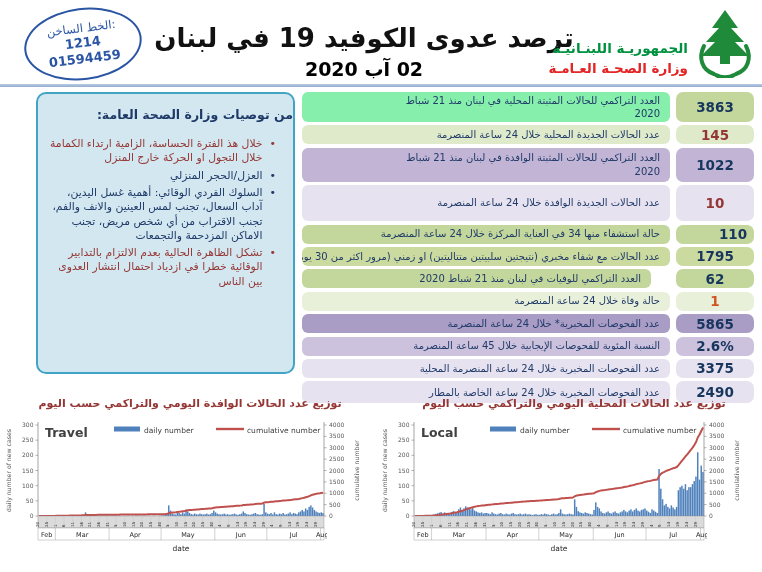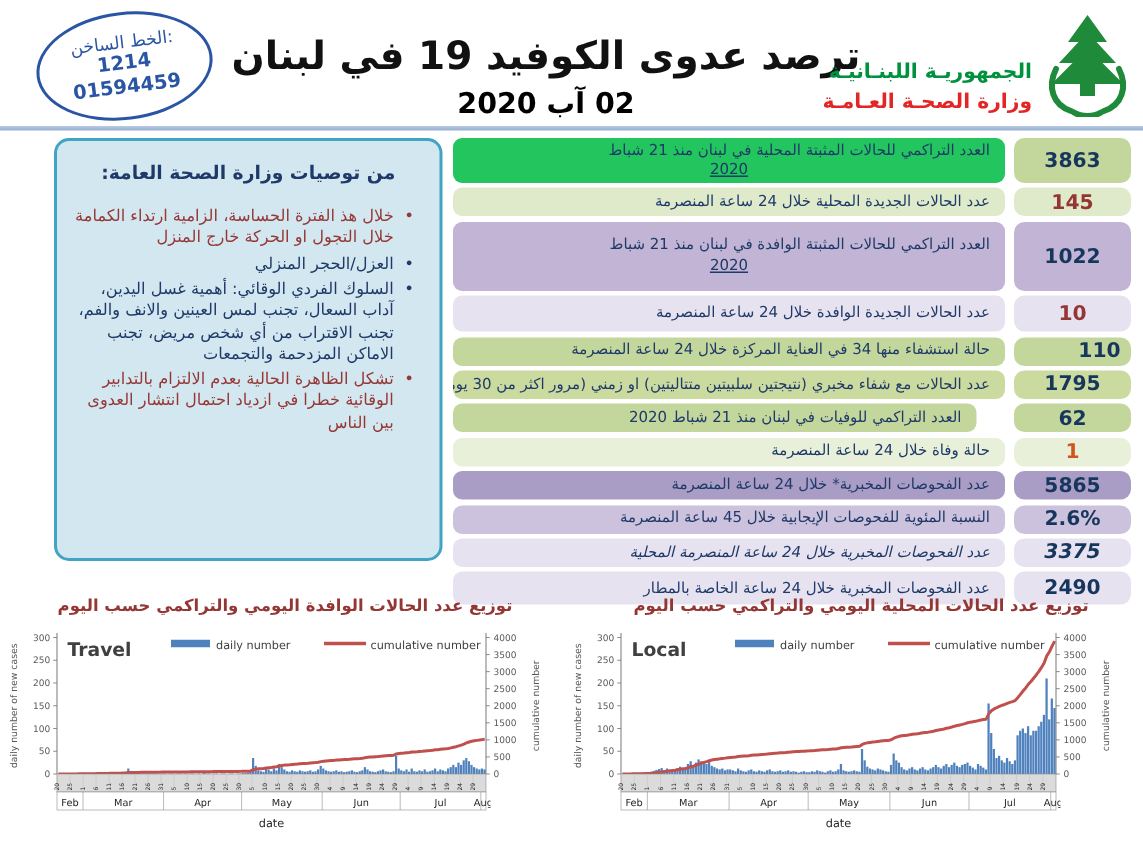--- a/index.html
+++ b/index.html
@@ -19,33 +19,33 @@
   .ministry { position:absolute; right:6px; top:6px; display:flex; align-items:flex-end; gap:6px; }
   .ministry-text { text-align:right; direction:rtl; line-height:1.5; }
   .ministry-line1 { color:#00913f; font-weight:bold; font-size:13.5px; }
   .ministry-line2 { color:#e32526; font-weight:bold; font-size:13.5px; }
   .header-divider { position:absolute; left:0; top:84px; width:762px; height:3px;
     background:linear-gradient(#b9cbe2,#93aed1); }
 
   
   .rec-box { position:absolute; left:36px; top:92px; width:259px; height:282px;
     background:#d2e7f0; border:2px solid #41a4c4; border-radius:10px; direction:rtl; }
-  .rec-title { margin-top:13px; text-align:center; font-weight:bold; font-size:12.5px; color:#1f3a68; }
+  .rec-title { margin-top:13px; font-weight:bold; font-size:12.5px; color:#1f3a68; }
   .rec-items { margin:15px 17px 0 8px; }
   .rec-item { display:flex; font-size:10.8px; line-height:1.32; margin-bottom:3px; }
   .rec-bullet { margin-left:7px; font-size:11px; }
 
   
   .stats { position:absolute; left:302px; top:92px; width:452px; }
   .stats-row { display:flex; gap:6px; margin-bottom:3.4px; }
   .stat-label { flex:1; border-radius:6px; direction:rtl; color:#1f3a68; font-size:10px;
     padding:0 10px; display:flex; flex-direction:column; justify-content:center;
     white-space:nowrap; overflow:hidden; }
   .stat-label .l1 { text-align:right; line-height:13.5px; }
-  .stat-label .l2 { text-align:center; line-height:13.5px;text-decoration:underline; }
+  .stat-label .l2 { text-align:right; line-height:13.5px; }
   .stat-value { width:78px; border-radius:7px; font-size:13.5px; font-weight:bold;
     display:flex; align-items:center; justify-content:center; }
 
   
   .chart-title { position:absolute; top:397px; font-size:11px; font-weight:bold;
     color:#943634; text-align:center; direction:rtl; }
   #travel-title { left:14px; width:352px; }
   #local-title { left:398px; width:352px; }
   svg text { font-family:"DejaVu Sans", sans-serif; }
   #travel-chart { position:absolute; left:4px; top:412px; }
@@ -99,40 +99,40 @@
         </div>
         <div class="rec-item" style="color: rgb(149, 55, 53);">
           <span class="rec-bullet">•</span>
           <span>تشكل الظاهرة الحالية بعدم الالتزام بالتدابير الوقائية خطرا في ازدياد احتمال انتشار العدوى بين الناس</span>
         </div>
       </div>
   </div>
 
   <div class="stats">
       <div class="stats-row" style="height: 30px;">
-        <div class="stat-label" style="background: #22c55e;">
+        <div class="stat-label" style="background: #86efac;">
           <div class="l1">العدد التراكمي للحالات المثبتة المحلية في لبنان منذ 21 شباط</div>
           <div class="l2">2020</div>
         </div>
         <div class="stat-value" style="background: rgb(195, 214, 155); color: rgb(23, 54, 93);">3863</div>
       </div>
       <div class="stats-row" style="height: 19px;">
         <div class="stat-label" style="background: rgb(223, 234, 203);">
           <div class="l1">عدد الحالات الجديدة المحلية خلال 24 ساعة المنصرمة</div>
         </div>
         <div class="stat-value" style="background: rgb(223, 234, 203); color: rgb(148, 54, 52);">145</div>
       </div>
-      <div class="stats-row" style="height: 46px;">
+      <div class="stats-row" style="height: 34px;">
         <div class="stat-label" style="background: rgb(194, 180, 213);">
           <div class="l1">العدد التراكمي للحالات المثبتة الوافدة في لبنان منذ 21 شباط</div>
           <div class="l2">2020</div>
         </div>
         <div class="stat-value" style="background: rgb(194, 180, 213); color: rgb(23, 54, 93);">1022</div>
       </div>
-      <div class="stats-row" style="height: 24px;">
+      <div class="stats-row" style="height: 36px;">
         <div class="stat-label" style="background: rgb(231, 226, 240);">
           <div class="l1">عدد الحالات الجديدة الوافدة خلال 24 ساعة المنصرمة</div>
         </div>
         <div class="stat-value" style="background: rgb(231, 226, 240); color: rgb(148, 54, 52);">10</div>
       </div>
       <div class="stats-row" style="height: 19px;">
         <div class="stat-label" style="background: rgb(195, 214, 155);">
           <div class="l1">حالة استشفاء منها 34 في العناية المركزة خلال 24 ساعة المنصرمة</div>
         </div>
         <div class="stat-value" style="background: rgb(195, 214, 155); color: rgb(23, 54, 93); padding-left: 36px;">110</div>
@@ -160,21 +160,21 @@
           <div class="l1">عدد الفحوصات المخبرية* خلال 24 ساعة المنصرمة</div>
         </div>
         <div class="stat-value" style="background: rgb(169, 156, 197); color: rgb(23, 54, 93);">5865</div>
       </div>
       <div class="stats-row" style="height: 19px;">
         <div class="stat-label" style="background: rgb(205, 194, 221);">
           <div class="l1">النسبة المئوية للفحوصات الإيجابية خلال 45 ساعة المنصرمة</div>
         </div>
         <div class="stat-value" style="background: rgb(205, 194, 221); color: rgb(23, 54, 93);">2.6%</div>
       </div>
-      <div class="stats-row" style="height: 19px; font-style: italic;">
+      <div class="stats-row" style="height: 19px;">
         <div class="stat-label" style="background: rgb(231, 226, 240);">
           <div class="l1">عدد الفحوصات المخبرية خلال 24 ساعة المنصرمة المحلية</div>
         </div>
         <div class="stat-value" style="background: rgb(231, 226, 240); color: rgb(23, 54, 93);">3375</div>
       </div>
       <div class="stats-row" style="height: 22px;">
         <div class="stat-label" style="background: rgb(231, 226, 240);">
           <div class="l1">عدد الفحوصات المخبرية خلال 24 ساعة الخاصة بالمطار</div>
         </div>
         <div class="stat-value" style="background: rgb(231, 226, 240); color: rgb(23, 54, 93);">2490</div>

